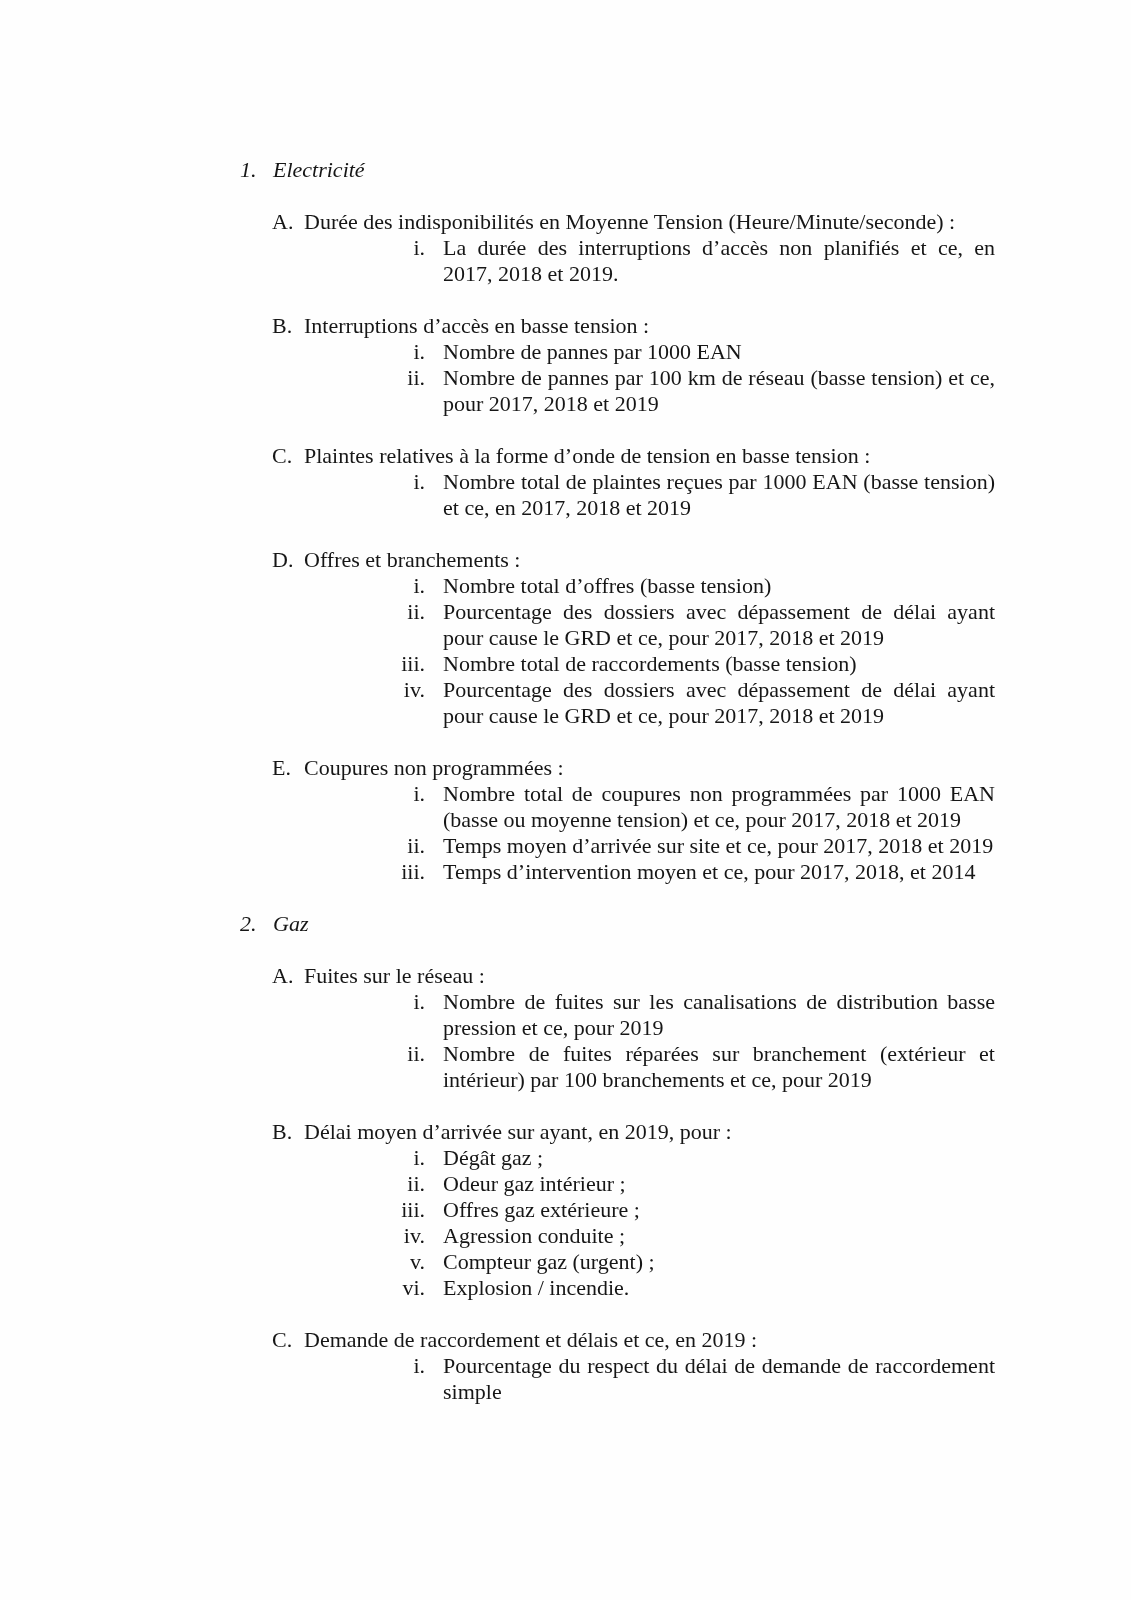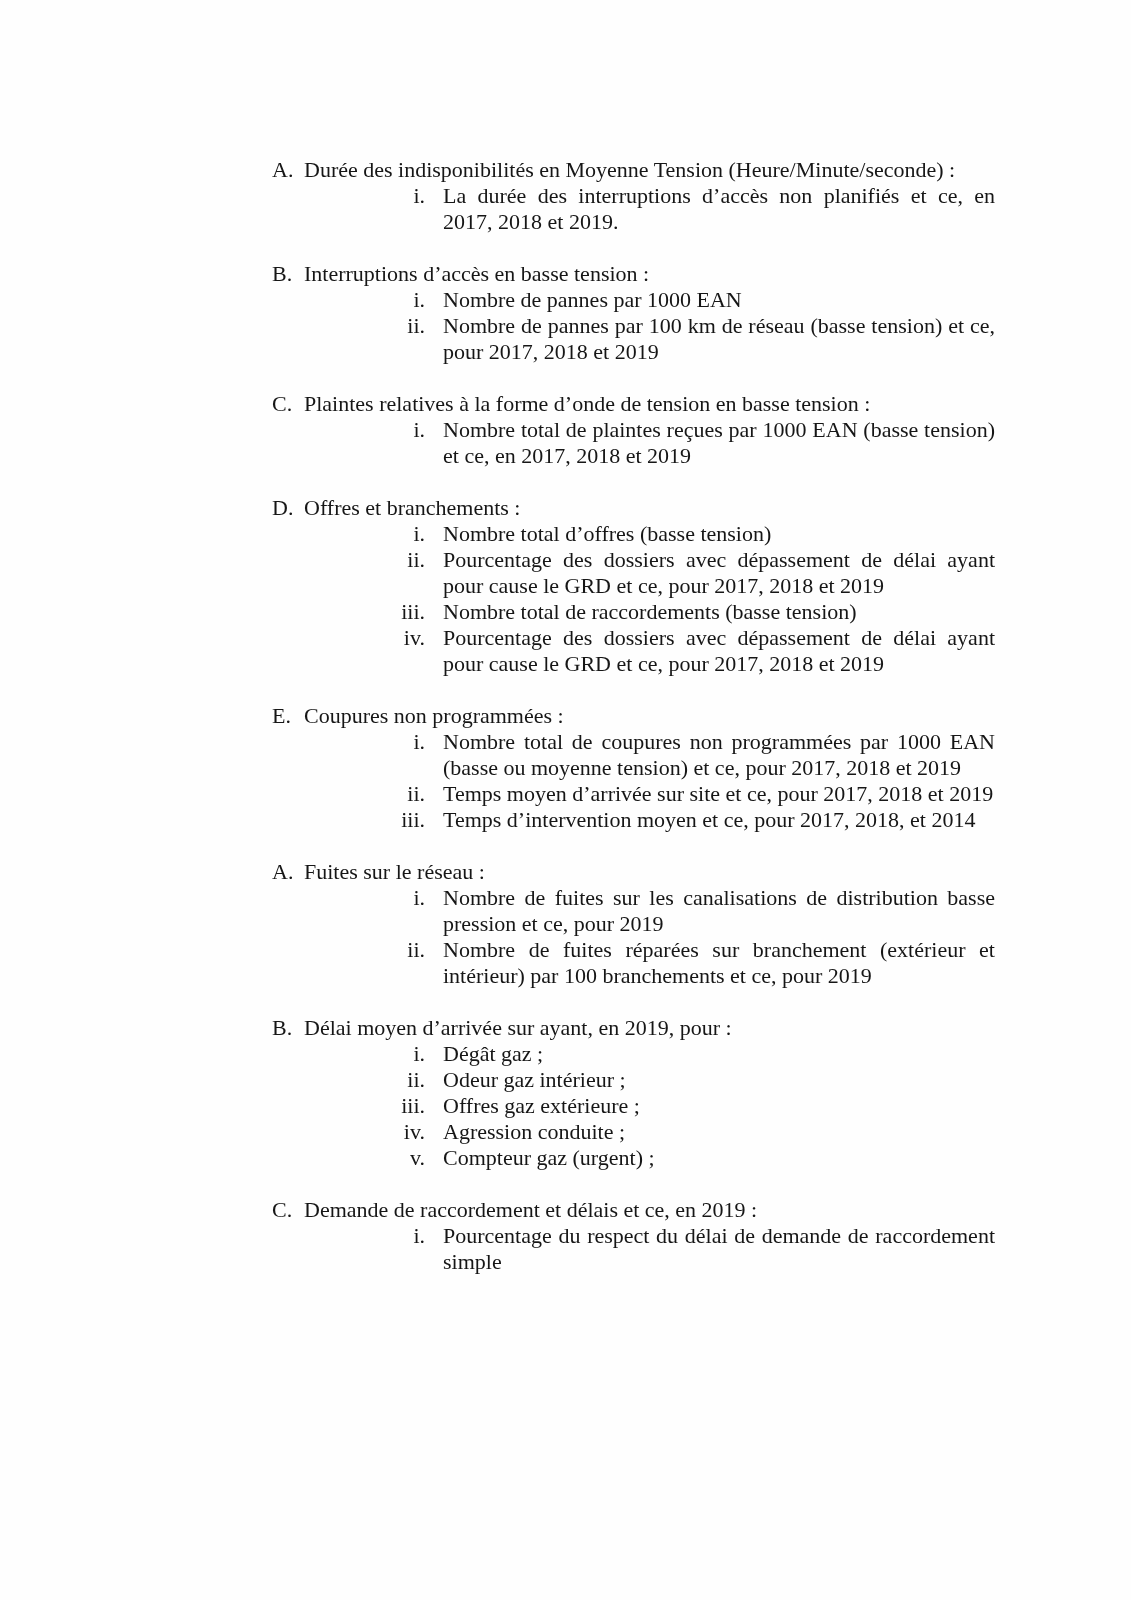--- a/index.html
+++ b/index.html
@@ -37,20 +37,23 @@
   }
   .sub-marker { width: 40px; flex: none; text-align: right; margin-right: 18px; }
   .sub-text { flex: 1; text-align: justify; }
 </style>
 </head>
 <body>
 
 <div class="page">
 
   <div>
+    <div class="section-header">
+      <span class="sec-num">1.</span><span class="sec-title">Electricité</span>
+    </div>
 
     <div class="item-block">
       <div class="item">
         <span class="item-marker">A.</span>
         <span class="item-text">Durée des indisponibilités en Moyenne Tension (Heure/Minute/seconde) :</span>
       </div>
       <div class="subitem">
         <span class="sub-marker">i.</span>
         <span class="sub-text">La durée des interruptions d’accès non planifiés et ce, en 2017, 2018 et 2019.</span>
       </div>
@@ -119,20 +122,23 @@
         <span class="sub-text">Temps moyen d’arrivée sur site et ce, pour 2017, 2018 et 2019</span>
       </div>
       <div class="subitem">
         <span class="sub-marker">iii.</span>
         <span class="sub-text">Temps d’intervention moyen et ce, pour 2017, 2018, et 2014</span>
       </div>
     </div>
   </div>
 
   <div>
+    <div class="section-header">
+      <span class="sec-num">2.</span><span class="sec-title">Gaz</span>
+    </div>
 
     <div class="item-block">
       <div class="item">
         <span class="item-marker">A.</span>
         <span class="item-text">Fuites sur le réseau :</span>
       </div>
       <div class="subitem">
         <span class="sub-marker">i.</span>
         <span class="sub-text">Nombre de fuites sur les canalisations de distribution basse pression et ce, pour 2019</span>
       </div>
@@ -160,20 +166,24 @@
         <span class="sub-text">Offres gaz extérieure ;</span>
       </div>
       <div class="subitem">
         <span class="sub-marker">iv.</span>
         <span class="sub-text">Agression conduite ;</span>
       </div>
       <div class="subitem">
         <span class="sub-marker">v.</span>
         <span class="sub-text">Compteur gaz (urgent) ;</span>
       </div>
+      <div class="subitem">
+        <span class="sub-marker">vi.</span>
+        <span class="sub-text">Explosion / incendie.</span>
+      </div>
     </div>
 
     <div class="item-block">
       <div class="item">
         <span class="item-marker">C.</span>
         <span class="item-text">Demande de raccordement et délais et ce, en 2019 :</span>
       </div>
       <div class="subitem">
         <span class="sub-marker">i.</span>
         <span class="sub-text">Pourcentage du respect du délai de demande de raccordement simple</span>

